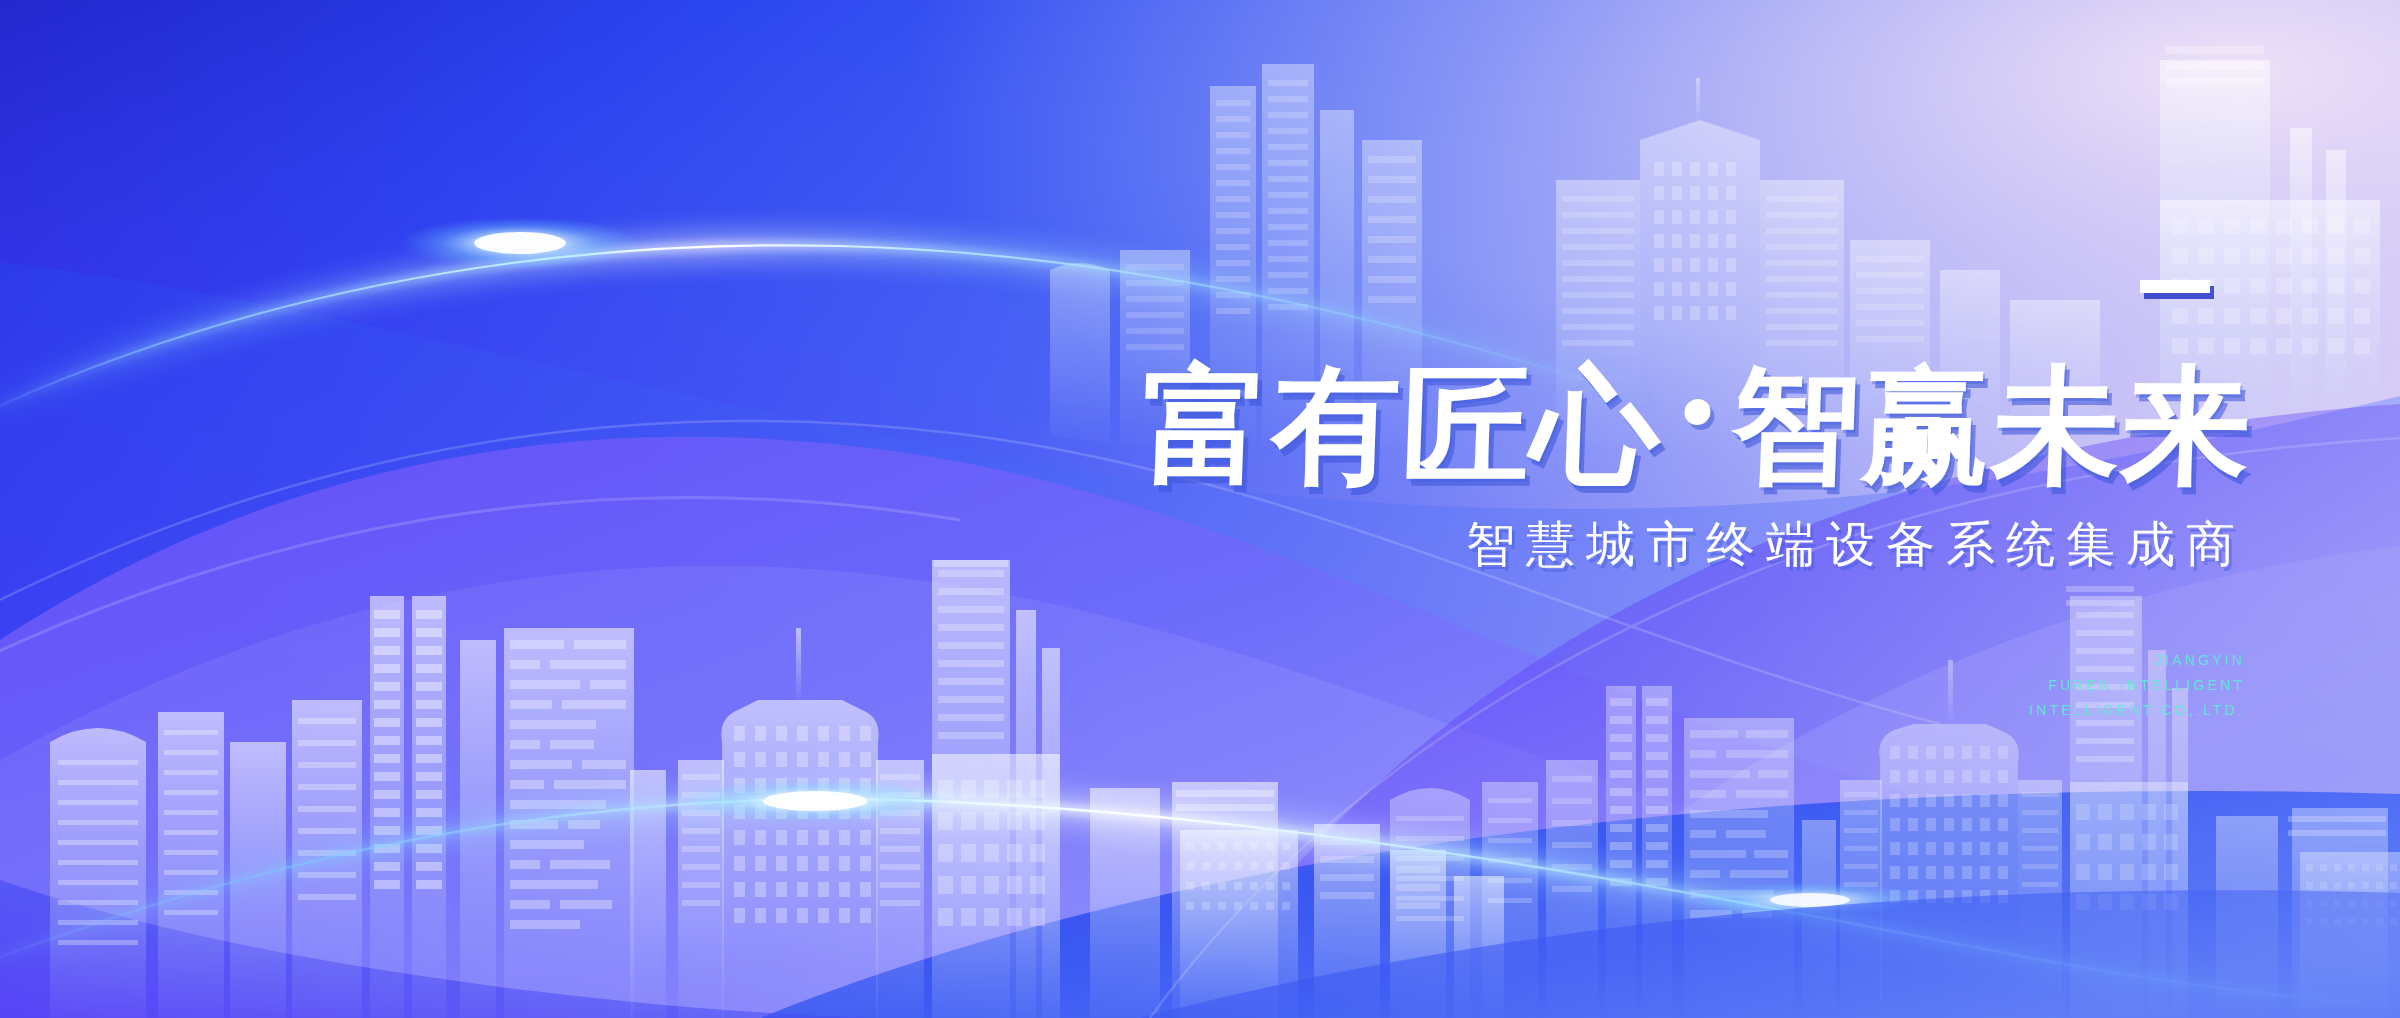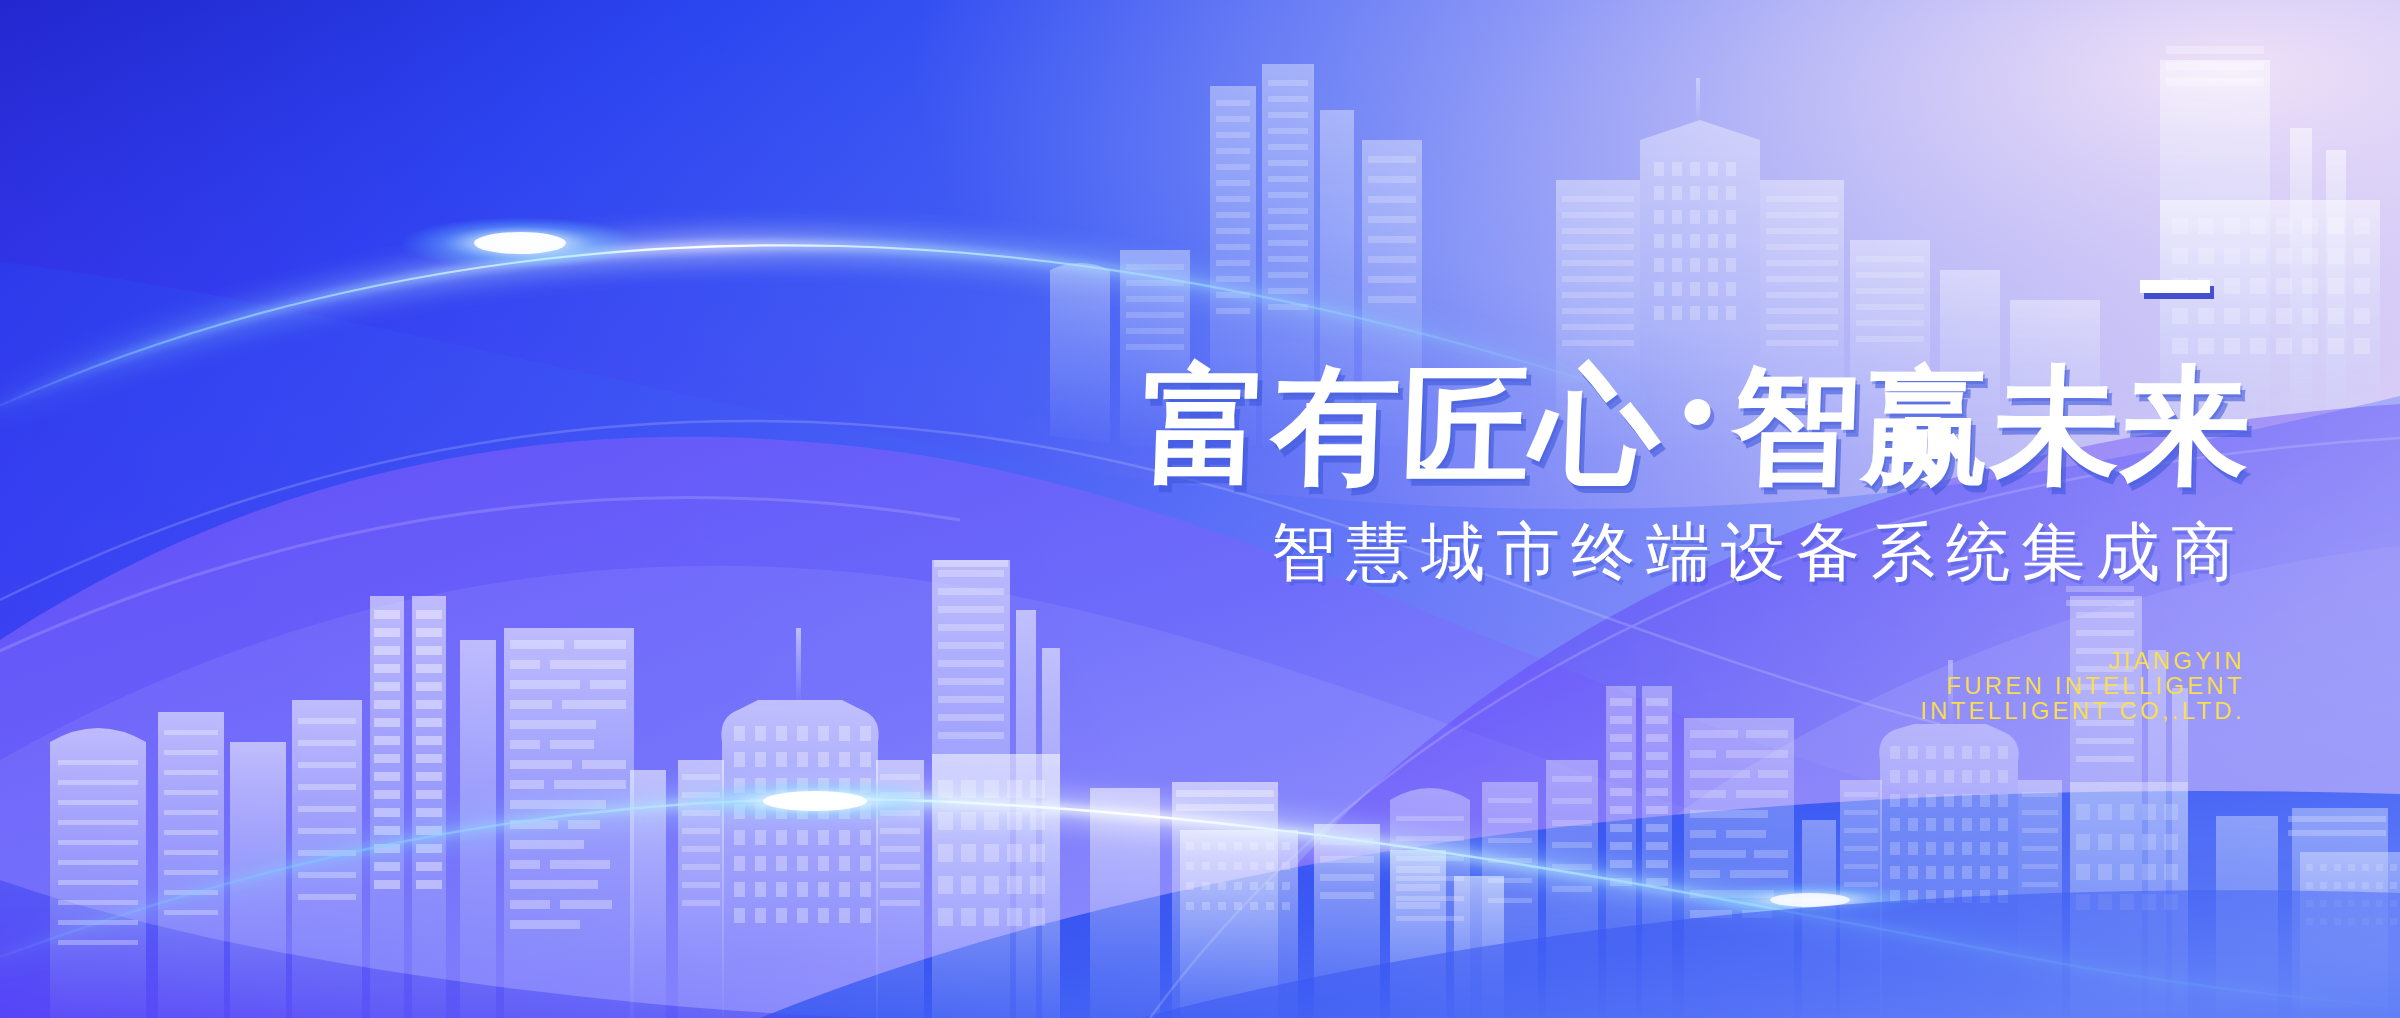--- a/index.html
+++ b/index.html
@@ -40,34 +40,34 @@
   .headline .seg{display:inline-block;}
   .headline .dot{
     display:inline-block;
     width:26px;height:26px;border-radius:50%;
     background:#fff;margin:0 22px 28px 22px;
     box-shadow:4px 5px 0 rgba(58,84,216,.5);
   }
   .subline{
     position:absolute;right:150px;top:520px;
     color:#ffffff;
-    font-size:64px;line-height:1;
+    font-size:49px;line-height:1;
     font-weight:400;
     letter-spacing:11px;
     font-family:"DejaVu Sans","Liberation Sans",sans-serif;
     text-shadow:3px 4px 0 rgba(58,84,216,.40);
     white-space:nowrap;
     pointer-events:auto;
     padding-right:4px;
   }
   .enblock{
     position:absolute;right:155px;top:648px;
     text-align:right;
-    color:#fde047;
-    font-size:24px;
+    color:#5eead4;
+    font-size:14px;
     line-height:25px;
     letter-spacing:3.2px;
     font-family:"Liberation Sans","DejaVu Sans",sans-serif;
     opacity:.97;
     white-space:nowrap;
     pointer-events:auto;
   }
   .enblock div{display:block;}
 </style>
 </head>

